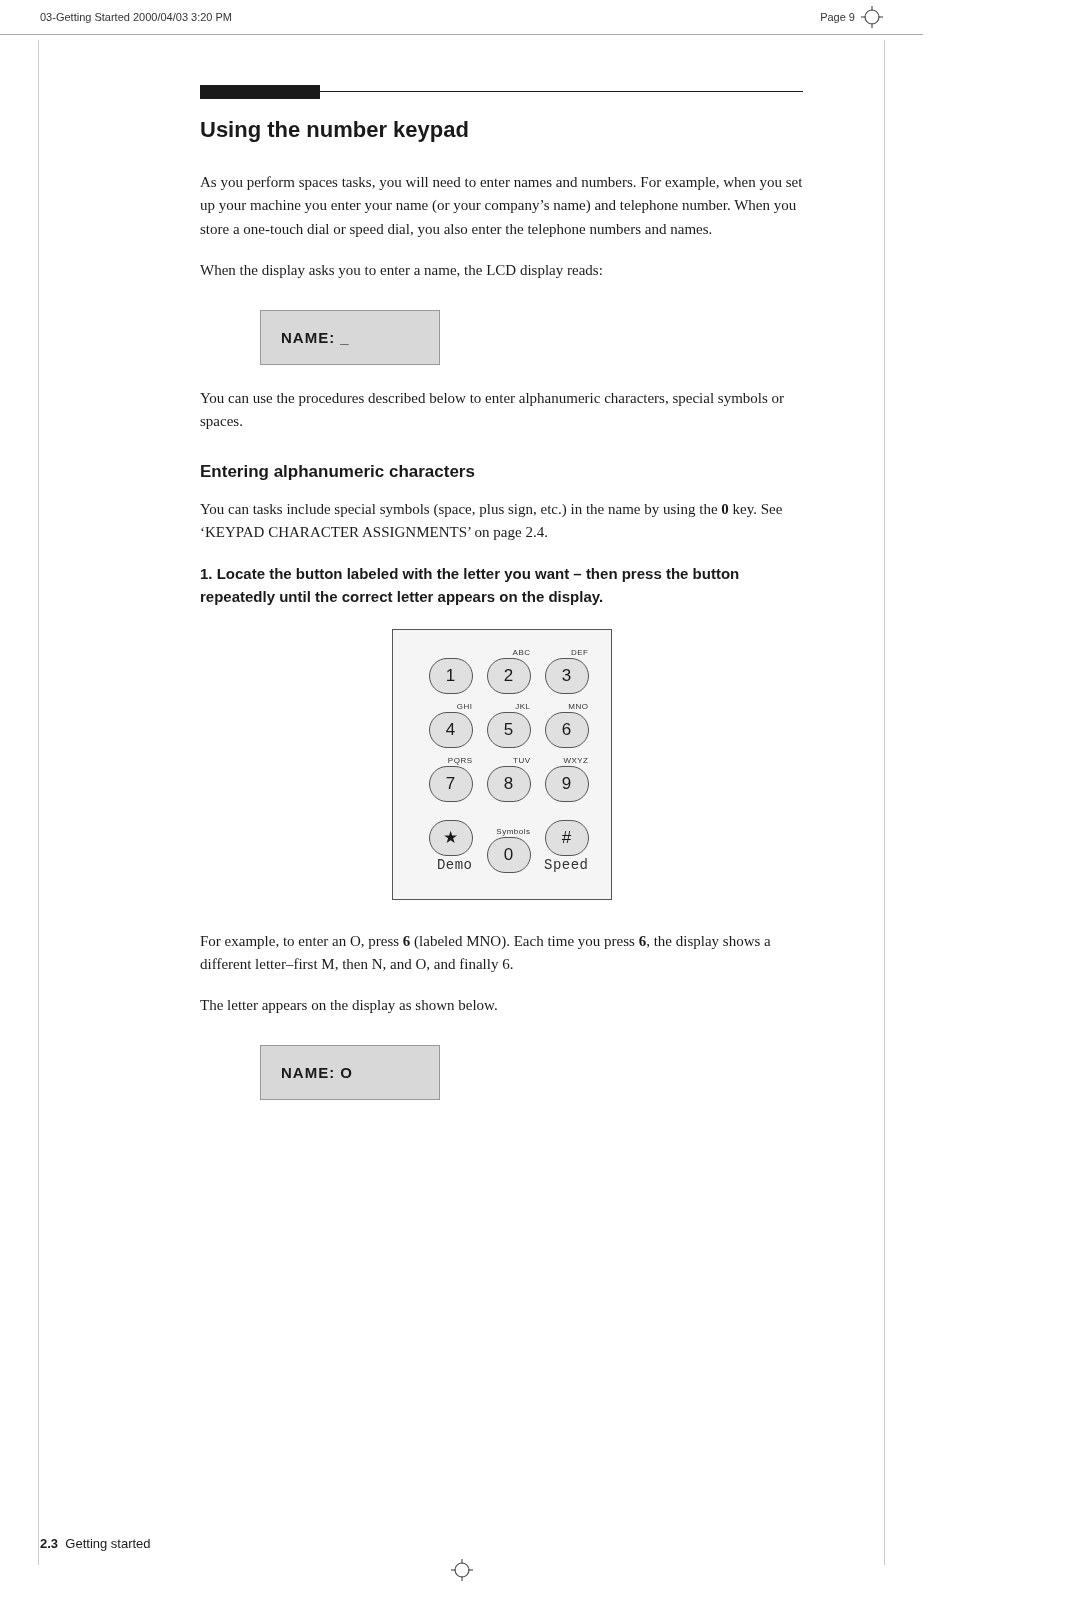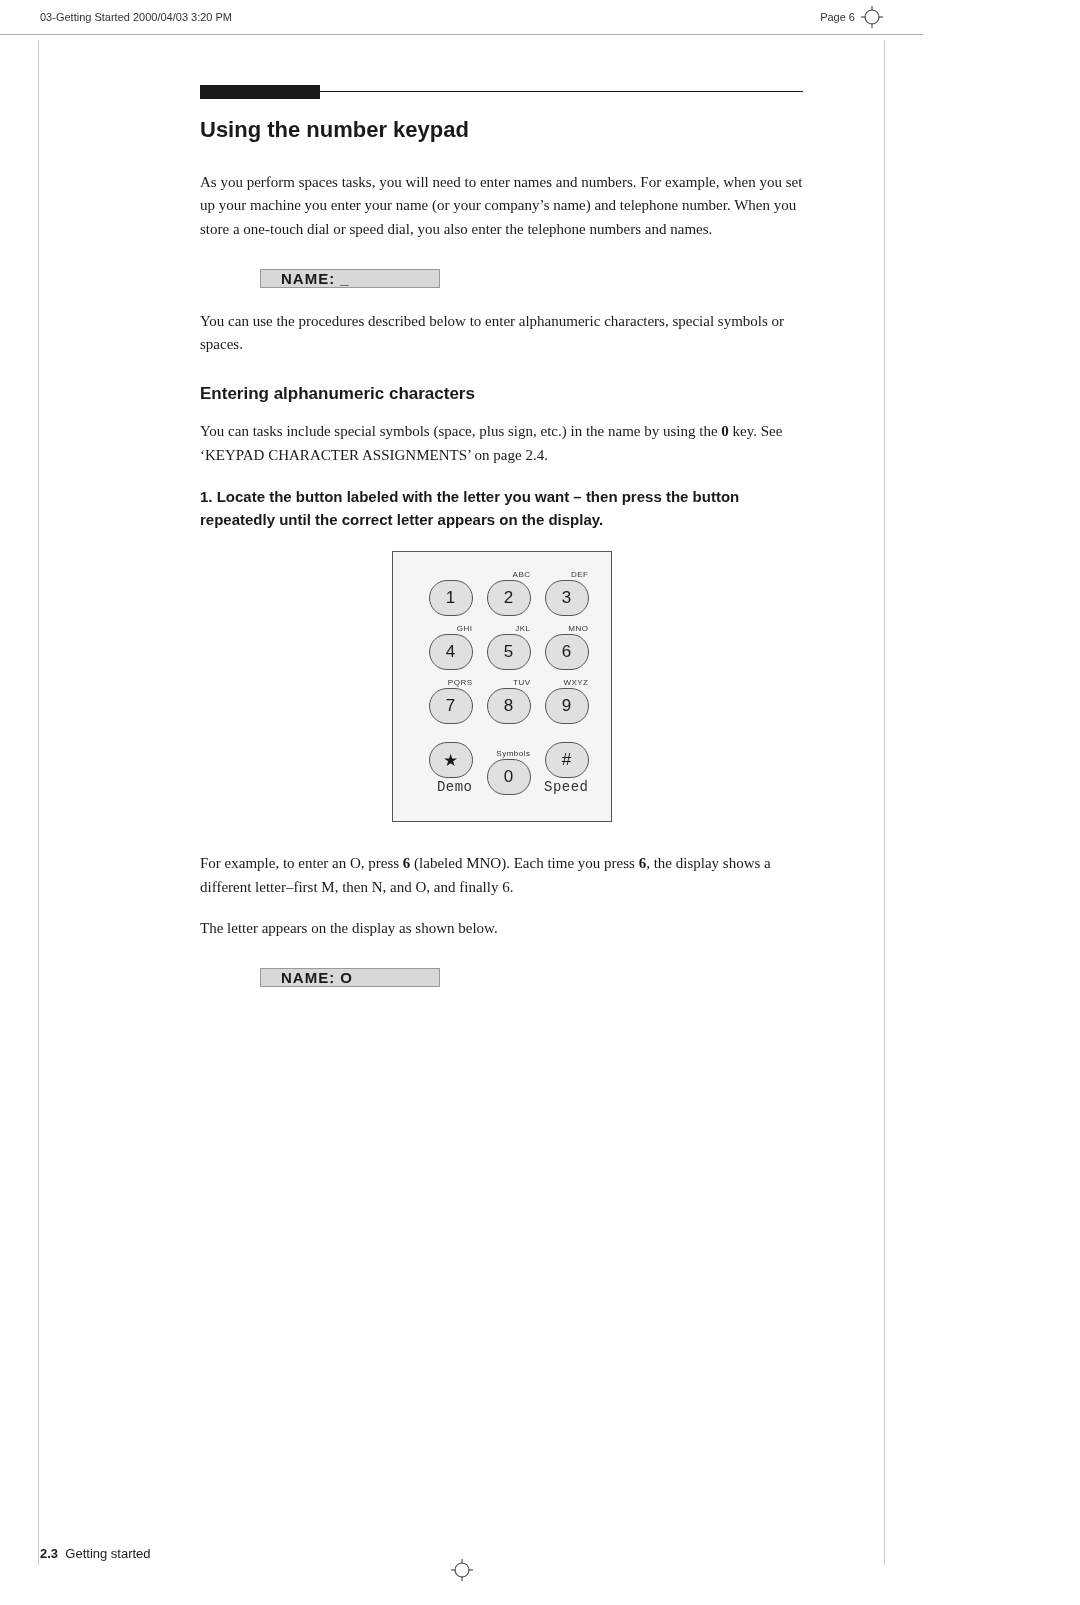--- a/index.html
+++ b/index.html
@@ -85,21 +85,21 @@
     }
 
     .body-text b, .body-text strong {
       font-weight: bold;
     }
 
     
     .lcd-display {
       background: #d8d8d8;
       border: 1px solid #999;
-      padding: 0 20px;
+      padding: 18px 20px;
       font-family: Arial, Helvetica, sans-serif;
       font-size: 15px;
       font-weight: bold;
       color: #1a1a1a;
       display: inline-block;
       min-width: 180px;
       margin: 10px 0 22px 60px;
       letter-spacing: 1px;
     }
 
@@ -190,21 +190,21 @@
     }
 
     .key-symbol {
       font-size: 17px;
       font-family: Arial, Helvetica, sans-serif;
     }
 
     
     .page-footer {
       position: absolute;
-      bottom: 44px;
+      bottom: 54px;
       left: 40px;
       font-family: Arial, Helvetica, sans-serif;
       font-size: 13px;
       color: #1a1a1a;
     }
 
     .footer-number {
       font-weight: bold;
     }
 
@@ -247,21 +247,21 @@
 <div class="page-wrapper">
 
   <div class="left-margin-line"></div>
   <div class="right-margin-line"></div>
 
   <div class="header-bar">
     <div class="header-left">
       <span>03-Getting Started  2000/04/03  3:20 PM</span>
     </div>
     <div class="header-right" style="display:flex;align-items:center;gap:6px;">
-      <span>Page 6</span>
+      <span>Page 9</span>
       <svg class="crosshair-svg" viewBox="0 0 22 22" xmlns="http://www.w3.org/2000/svg">
         <circle cx="11" cy="11" r="7" fill="none" stroke="#555" stroke-width="1.2"></circle>
         <line x1="11" y1="0" x2="11" y2="5" stroke="#555" stroke-width="1.2"></line>
         <line x1="11" y1="17" x2="11" y2="22" stroke="#555" stroke-width="1.2"></line>
         <line x1="0" y1="11" x2="5" y2="11" stroke="#555" stroke-width="1.2"></line>
         <line x1="17" y1="11" x2="22" y2="11" stroke="#555" stroke-width="1.2"></line>
       </svg>
     </div>
   </div>
 
@@ -273,20 +273,21 @@
       <div class="section-line"></div>
     </div>
 
     
     <h1 class="section-title">Using the number keypad</h1>
 
     
     <p class="body-text">As you perform spaces tasks, you will need to enter names and numbers. For example, when you set up your machine you enter your name (or your company’s name) and telephone number. When you store a one-touch dial or speed dial, you also enter the telephone numbers and names.</p>
 
     
+    <p class="body-text">When the display asks you to enter a name, the LCD display reads:</p>
 
     
     <div class="lcd-display">NAME: _</div>
 
     
     <p class="body-text">You can use the procedures described below to enter alphanumeric characters, special symbols or spaces.</p>
 
     
     <h2 class="subsection-title">Entering alphanumeric characters</h2>
 

